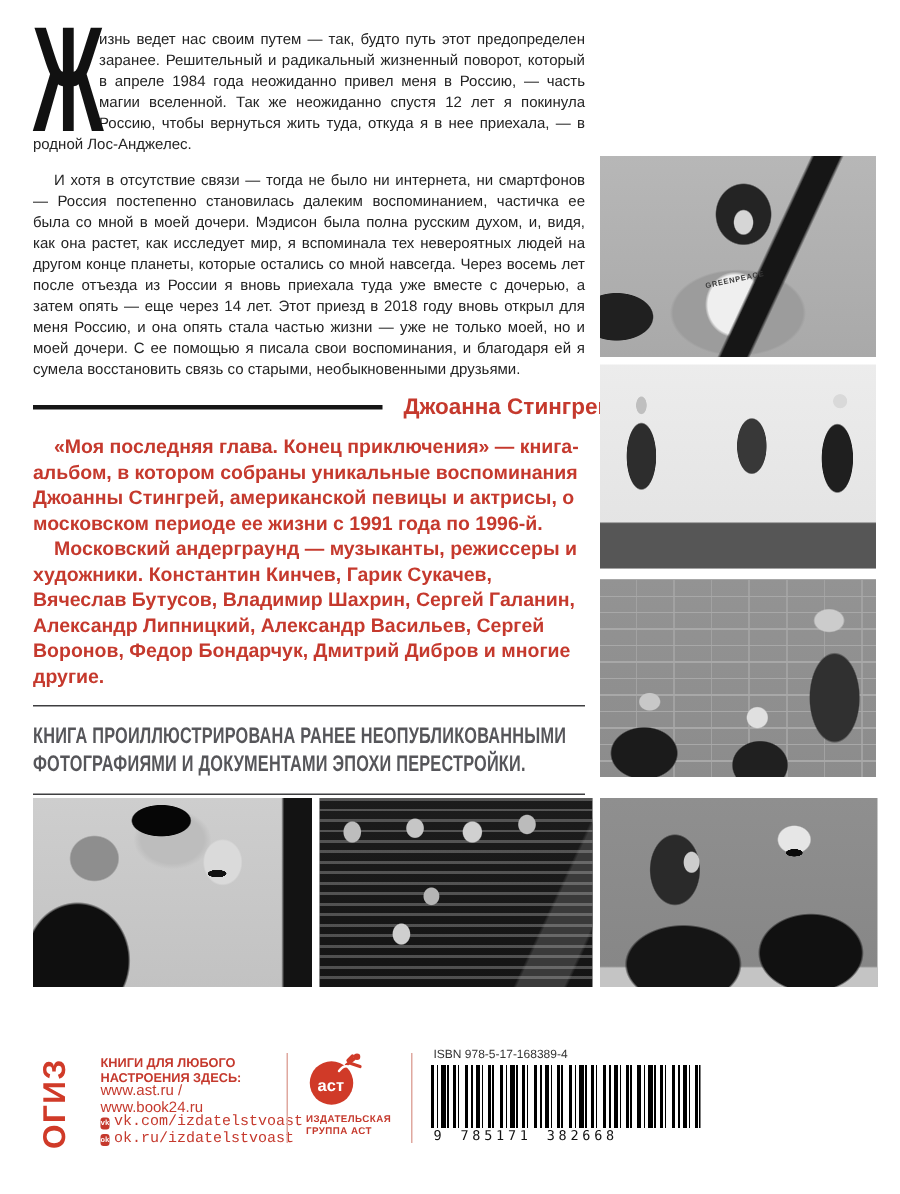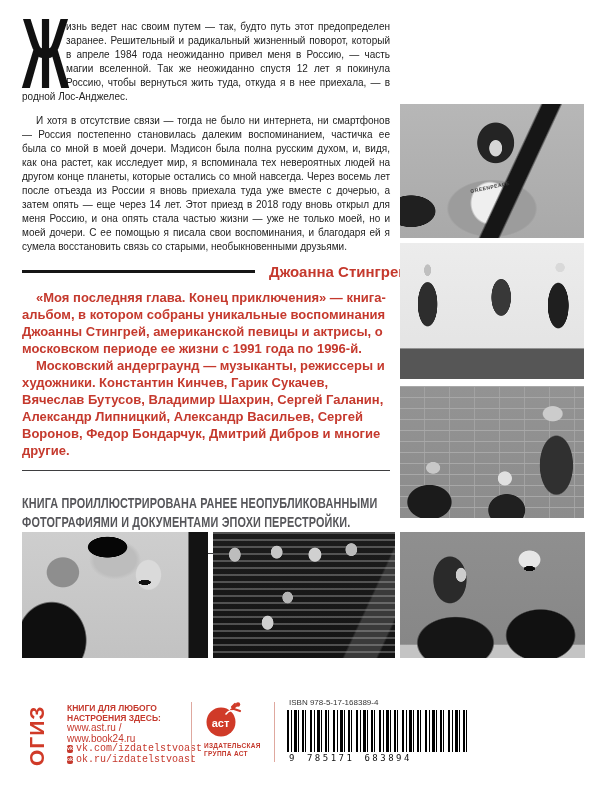--- a/index.html
+++ b/index.html
@@ -10,21 +10,21 @@
   .left-col{position:absolute;left:22px;top:20px;width:368px;}
   .intro-p{margin:0;font-size:10px;line-height:14px;text-align:justify;color:#232323;}
   .intro-p.indent{text-indent:14px;margin-top:10px;}
   .dropcap{float:left;width:44px;height:68px;font-size:100px;line-height:66px;font-weight:bold;color:#111;
            transform:scaleX(0.52);transform-origin:left top;margin-right:0px;}
   .signature{display:flex;align-items:center;margin-top:9px;}
   .sig-line{flex:0 0 233px;height:2.5px;background:#161616;margin-right:14px;}
   .sig-name{font-size:15px;font-weight:bold;color:#c5392d;white-space:nowrap;flex:1;text-align:right;}
   .annotation{margin-top:9px;color:#c5392d;font-weight:bold;font-size:13px;line-height:17px;}
   .annotation p{margin:0;text-indent:14px;}
-  .note-box{margin-top:11px;border-top:1.5px solid #3e3e40;border-bottom:1.5px solid #3e3e40;padding:22px 0;}
+  .note-box{margin-top:11px;border-top:1.5px solid #3e3e40;border-bottom:1.5px solid #3e3e40;padding:10px 0;}
   .note-text{display:block;width:138%;transform:scaleX(0.724);transform-origin:left center;
              font-size:15px;font-weight:bold;line-height:19px;color:#56565a;letter-spacing:0.2px;}
 
   
   .photo{position:absolute;background-color:#bdbdbd;}
   #photo-singer{left:400px;top:104px;width:184px;height:134px;
     background:
       linear-gradient(115deg,transparent 57%,#161616 58% 65%,transparent 66%),
       radial-gradient(ellipse 40px 26px at 6% 80%,#202020 60%,transparent 62%),
       radial-gradient(ellipse 11px 14px at 52% 33%,#d6d6d6 55%,transparent 62%),
@@ -173,18 +173,18 @@
     </div>
 
     <div class="vdiv"></div>
 
     <div class="isbn-block">
       <span class="isbn-label">ISBN 978-5-17-168389-4</span>
       <div class="bars"></div>
       <div class="bar-digits">
         <span>9</span>
         <span>785171</span>
-        <span>683894</span>
+        <span>382668</span>
       </div>
     </div>
   </div>
 
 </div>
 
 </body></html>

